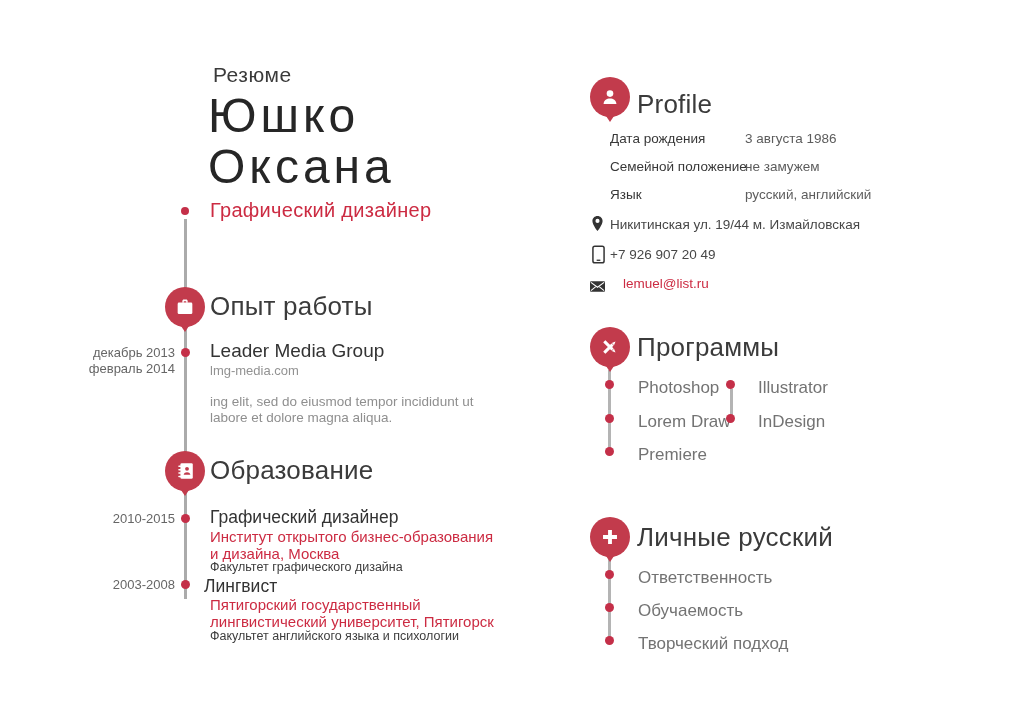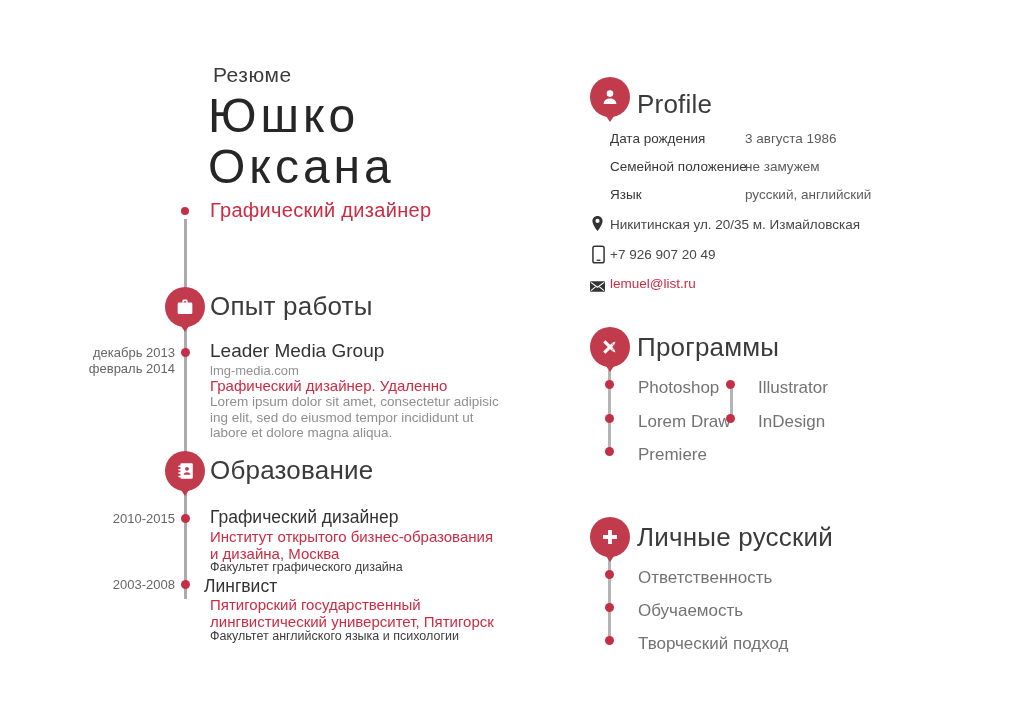--- a/index.html
+++ b/index.html
@@ -26,21 +26,21 @@
   .company{font-size:19px;color:#333;}
   .website{font-size:13px;color:#929292;}
   .role{font-size:15px;color:var(--red);}
   .desc{font-size:13.5px;line-height:15.5px;color:#8f8f8f;}
   .degree{font-size:17.5px;color:#333;}
   .org{font-size:15px;line-height:16.5px;color:var(--red);}
   .faculty{font-size:12.5px;color:#3d3d3d;}
   .p-label{font-size:13.5px;color:#383838;}
   .p-value{font-size:13.5px;color:#5c5c5c;}
   .contact-text{font-size:13.5px;color:#474747;}
-  .contact-text.link{color:var(--red);cursor:pointer;}
+  .contact-text.link{color:var(--red);cursor:pointer;margin-left:13px;}
   .item-label{font-size:17px;color:#737373;text-align:right;}
 
   
   .vline{position:absolute;width:3px;background:var(--line);z-index:1;}
   .vline.thin{width:2.5px;background:#b4b4b4;}
   .dot{position:absolute;width:9px;height:9px;border-radius:50%;background:var(--dot);z-index:4;}
   .dot.sm{width:8px;height:8px;}
 
   .pin{position:absolute;width:40px;height:52px;z-index:3;}
   .pin .circle{position:absolute;left:0;top:0;width:40px;height:40px;border-radius:50%;
@@ -77,23 +77,21 @@
   <div class="abs sec-h" style="left:210px;top:291px">Опыт работы</div>
 
   <div class="abs dates" style="left:55px;top:345px">
     <div>декабрь 2013</div>
     <div>февраль 2014</div>
   </div>
   <span class="dot" style="left:181px;top:348px"></span>
 
   <div class="abs company" style="left:210px;top:340px">Leader Media Group</div>
   <div class="abs website" style="left:210px;top:363px">lmg-media.com</div>
-  <div class="abs role" style="left:210px;top:377px">Графический дизайнер. Удаленно</div>
   <div class="abs desc" style="left:210px;top:394px">
-    <div>Lorem ipsum dolor sit amet, consectetur adipisic</div>
     <div>ing elit, sed do eiusmod tempor incididunt ut</div>
     <div>labore et dolore magna aliqua.</div>
   </div>
 
   <div class="pin" style="left:165px;top:451px">
     <span class="tail"></span>
     <span class="circle">
       <svg width="22" height="22" viewBox="0 0 24 24">
         <rect x="7" y="3.5" width="13.5" height="17" rx="1.5" fill="#ffffff"></rect>
         <rect x="4.6" y="6.0" width="4.6" height="1.7" rx="0.85" fill="#ffffff"></rect>
@@ -141,21 +139,21 @@
   <div class="abs p-label" style="left:610px;top:159px">Семейной положение</div>
   <div class="abs p-value" style="left:745px;top:159px">не замужем</div>
   <div class="abs p-label" style="left:610px;top:187px">Язык</div>
   <div class="abs p-value" style="left:745px;top:187px">русский, английский</div>
 
   <div class="abs" style="left:591px;top:215px">
     <svg width="13" height="17" viewBox="0 0 24 30" fill="#333333">
       <path d="M12 1C6.8 1 2.6 5.2 2.6 10.4 2.6 17.4 12 29 12 29s9.4-11.6 9.4-18.6C21.4 5.2 17.2 1 12 1zm0 13a3.8 3.8 0 1 1 0-7.6 3.8 3.8 0 0 1 0 7.6z"></path>
     </svg>
   </div>
-  <div class="abs contact-text" style="left:610px;top:217px">Никитинская ул. 20/35 м. Измайловская</div>
+  <div class="abs contact-text" style="left:610px;top:217px">Никитинская ул. 19/44 м. Измайловская</div>
 
   <div class="abs" style="left:592px;top:245px">
     <svg width="13" height="19" viewBox="0 0 14 20">
       <rect x="1" y="1" width="12" height="18" rx="2" fill="none" stroke="#333333" stroke-width="1.6"></rect>
       <line x1="5" y1="16.2" x2="9" y2="16.2" stroke="#333333" stroke-width="1.4"></line>
     </svg>
   </div>
   <div class="abs contact-text" style="left:610px;top:247px">+7 926 907 20 49</div>
 
   <div class="abs" style="left:590px;top:278px">

